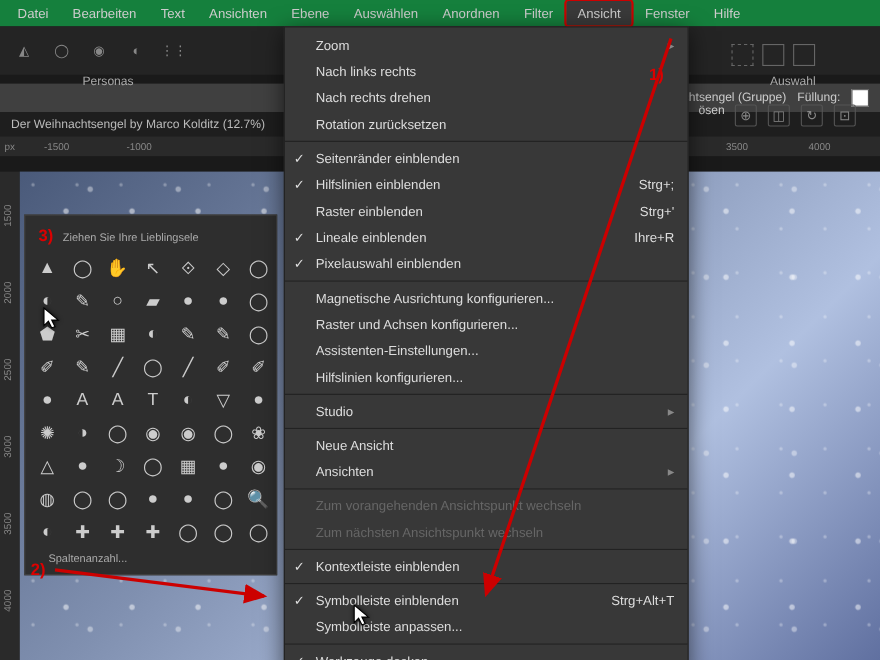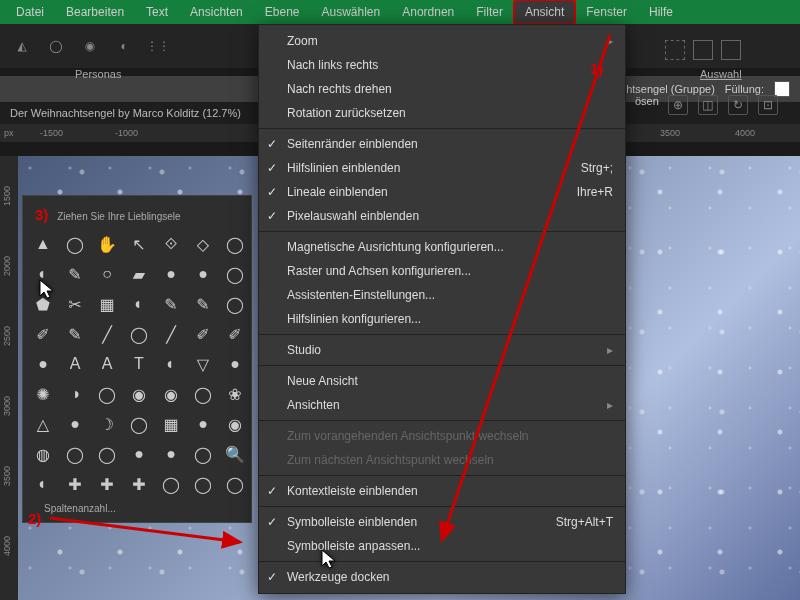--- a/index.html
+++ b/index.html
@@ -3,21 +3,21 @@
 <meta charset="utf-8">
 <style>
 * { margin: 0; padding: 0; box-sizing: border-box; font-family: -apple-system, "Segoe UI", sans-serif; }
 body { background: #1a1a1a; color: #ccc; font-size: 12px; overflow: hidden; width: 800px; height: 600px; position: relative; }
 .menubar { display: flex; background: #15803d; height: 24px; align-items: center; padding: 0 6px; gap: 2px; }
 .menubar-item { padding: 4px 10px; cursor: pointer; border-radius: 2px; }
 .menubar-item.active { background: #3a3a3a; outline: 2px solid #c00; }
 .toolbar { display: flex; background: #242424; height: 44px; align-items: center; padding: 0 12px; gap: 14px; }
 .toolbar-icon { width: 20px; height: 20px; display: flex; align-items: center; justify-content: center; color: #888; }
 .personas-label { position: absolute; top: 68px; left: 75px; font-size: 11px; color: #aaa; text-align: center; }
-.auswahl-label { position: absolute; top: 68px; left: 700px; font-size: 11px; color: #aaa; text-decoration: underline; }
+.auswahl-label { position: absolute; top: 68px; left: 700px; font-size: 11px; color: #aaa; }
 .auswahl-icons { position: absolute; top: 40px; left: 665px; display: flex; gap: 8px; }
 .auswahl-icons .ico { width: 20px; height: 20px; border: 1px dashed #666; }
 .auswahl-icons .ico.solid { border-style: solid; }
 .contextbar { display: flex; background: #404040; height: 26px; align-items: center; padding: 0 10px; gap: 10px; margin-top: 8px; font-size: 11px; justify-content: flex-end; }
 .color-swatch { width: 16px; height: 16px; background: #fff; border: 1px solid #555; }
 .tabbar { background: #1e1e1e; height: 22px; display: flex; align-items: center; padding: 0 10px; font-size: 11px; color: #bbb; }
 .ruler-h { background: #2a2a2a; height: 18px; display: flex; align-items: center; font-size: 9px; color: #888; padding-left: 20px; position: relative; }
 .ruler-h span { position: absolute; }
 .ruler-v { position: absolute; left: 0; top: 156px; width: 18px; height: 444px; background: #2a2a2a; }
 .ruler-v span { position: absolute; left: 2px; font-size: 9px; color: #888; writing-mode: vertical-rl; transform: rotate(180deg); }
@@ -201,20 +201,24 @@
     <div class="dd-item">
       <span class="check">✓</span>
       <span>Seitenränder einblenden</span>
     </div>
     <div class="dd-item">
       <span class="check">✓</span>
       <span>Hilfslinien einblenden</span>
       <span>Strg+;</span>
     </div>
     <div class="dd-item">
+      <span>Raster einblenden</span>
+      <span>Strg+'</span>
+    </div>
+    <div class="dd-item">
       <span class="check">✓</span>
       <span>Lineale einblenden</span>
       <span>Ihre+R</span>
     </div>
     <div class="dd-item">
       <span class="check">✓</span>
       <span>Pixelauswahl einblenden</span>
     </div>
     <div class="dd-sep"></div>
     <div class="dd-item">

